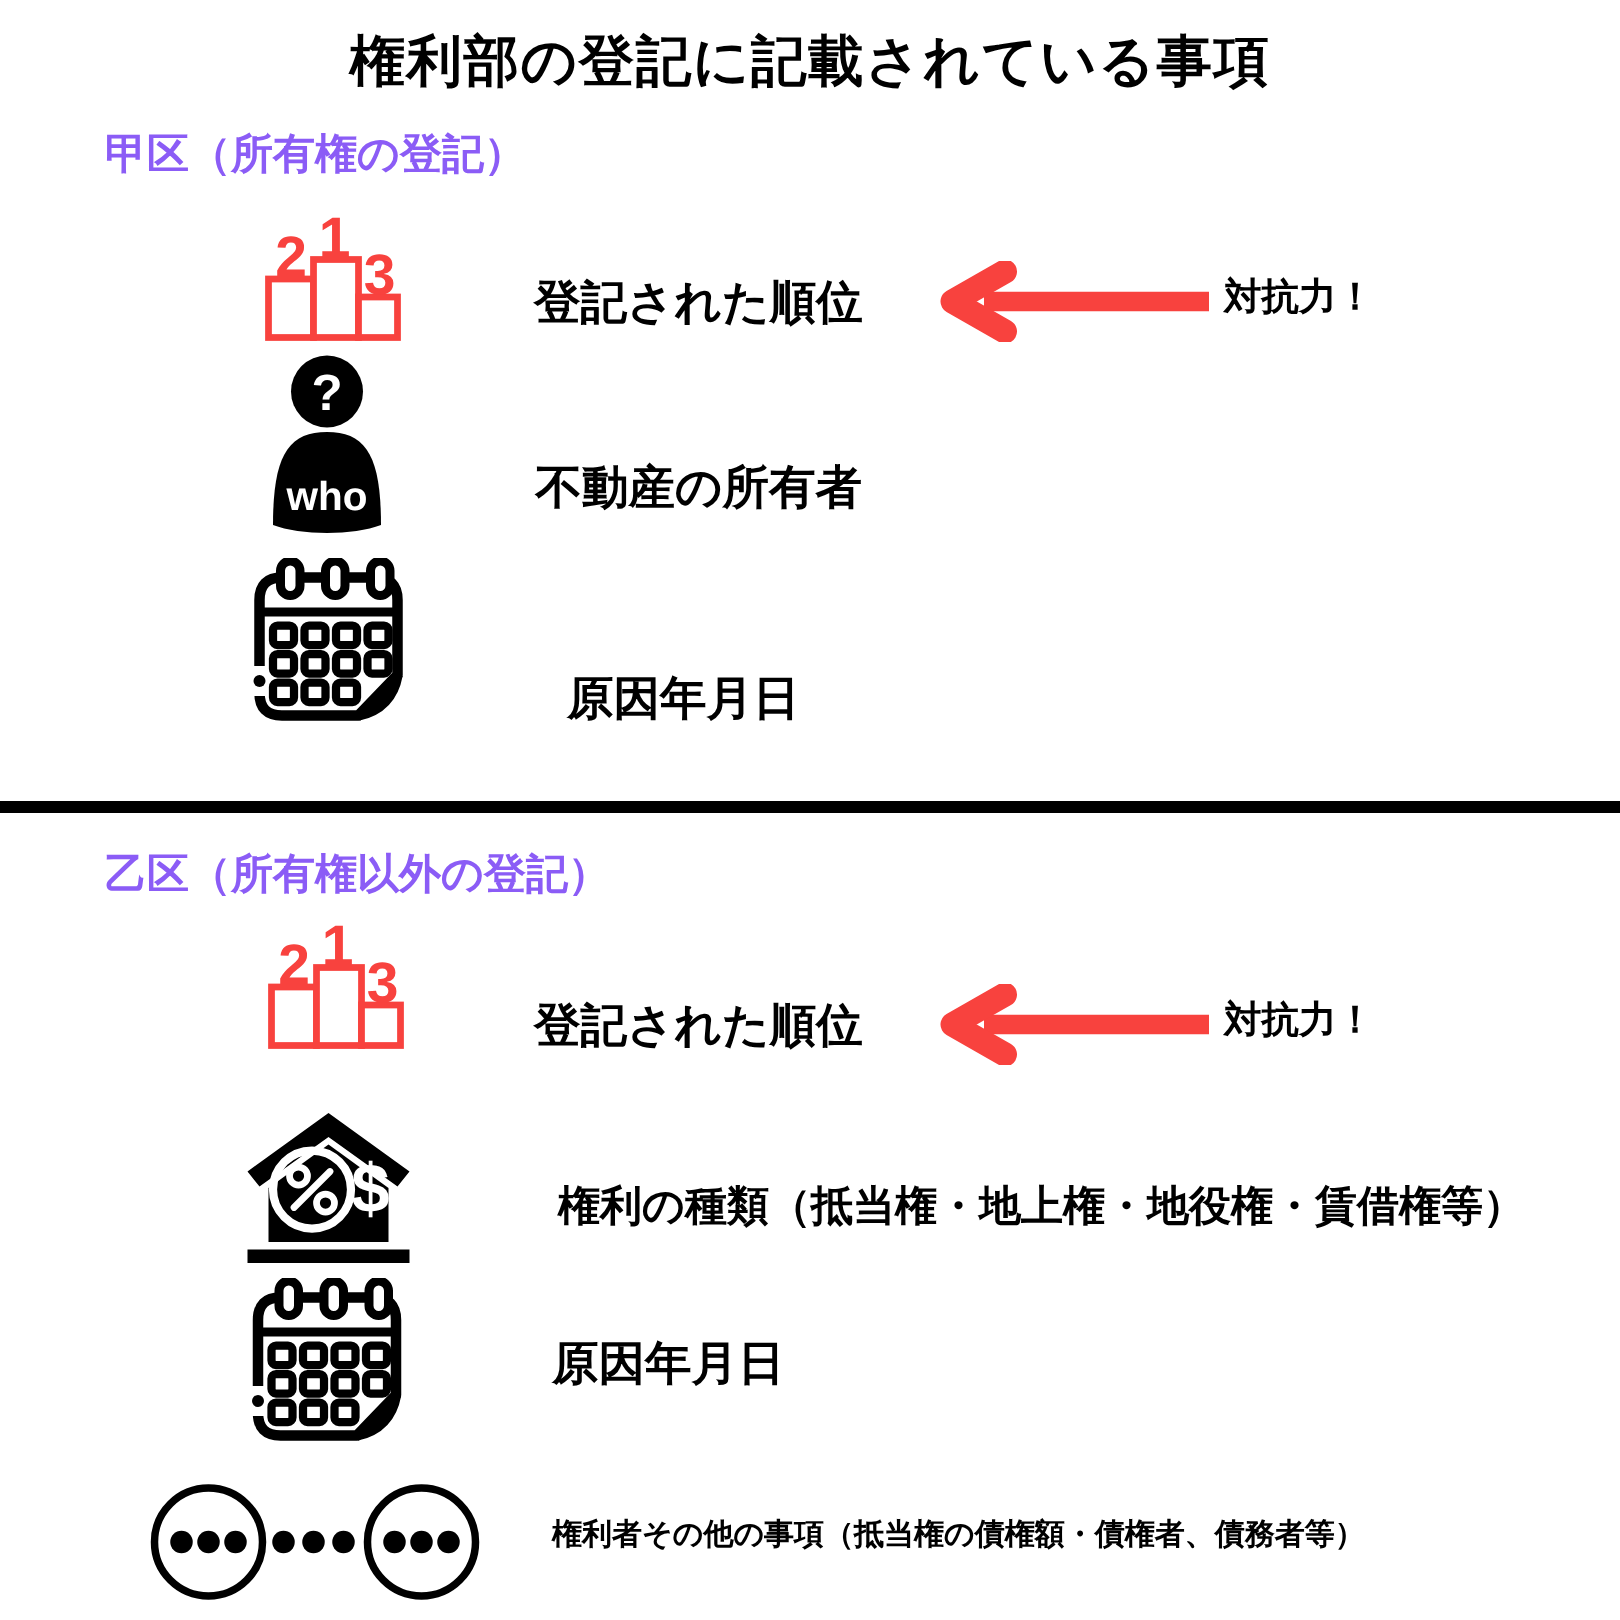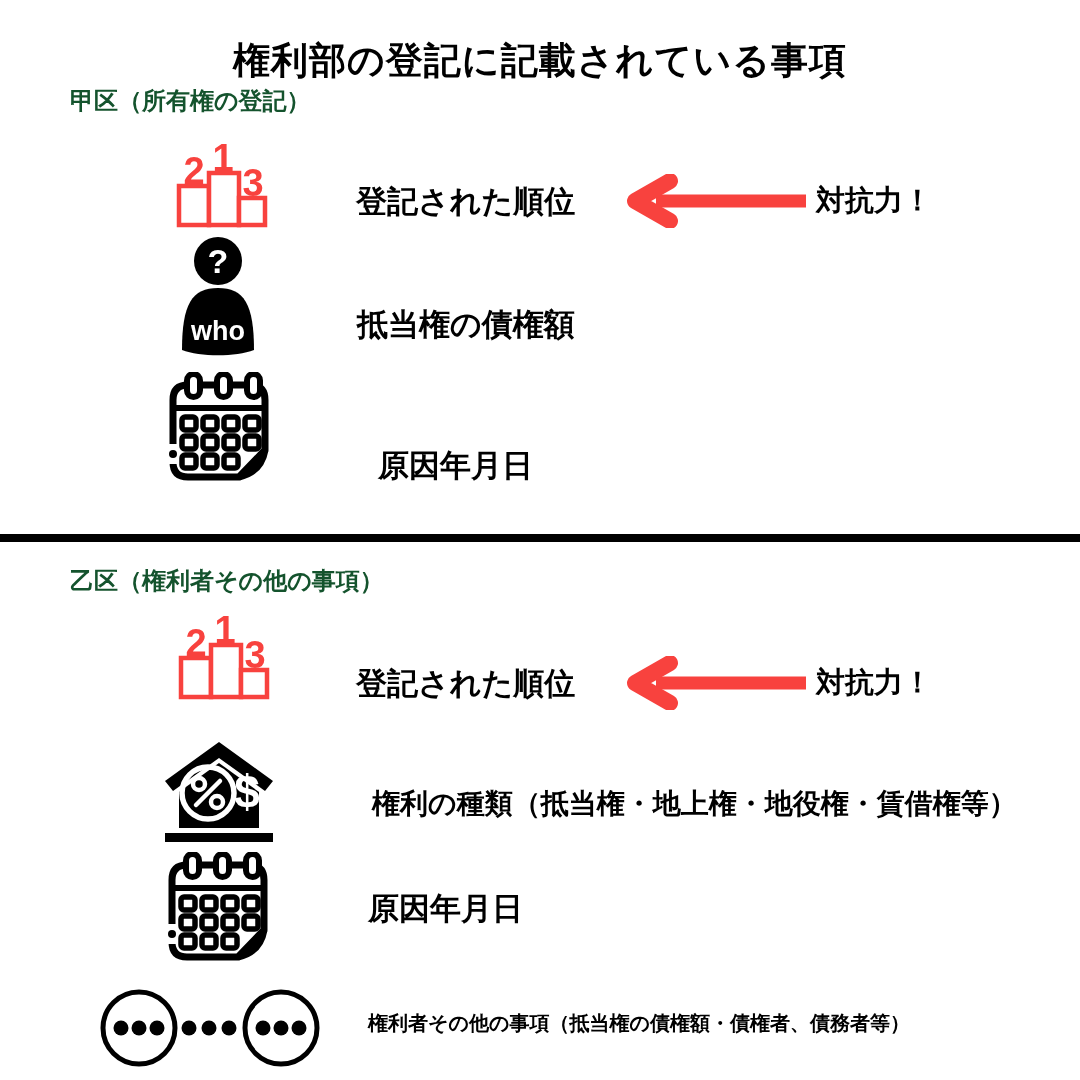--- a/index.html
+++ b/index.html
@@ -4,32 +4,32 @@
 <style>
   html,body{margin:0;padding:0;background:#fff;}
   body{
     width:1080px;height:1080px;position:relative;overflow:hidden;
     font-family:"Liberation Sans","DejaVu Sans",sans-serif;
     color:#000;
   }
   .abs{position:absolute;}
   .title{
     left:0;top:20px;width:1080px;text-align:center;
-    font-size:37px;font-weight:700;line-height:1.15;letter-spacing:1px;margin-top:20px;
+    font-size:37px;font-weight:700;line-height:1.15;letter-spacing:1px;
   }
   .section-heading{
-    font-size:24px;font-weight:700;color:#14532d;line-height:1.1;white-space:nowrap;
+    font-size:28px;font-weight:700;color:#8b5cf6;line-height:1.1;white-space:nowrap;
   }
   .row-label{
     font-size:31px;font-weight:700;line-height:1.15;white-space:nowrap;
   }
   .row-label.sz28{font-size:28px;margin-left:20px;}
   .row-label.sz25{font-size:20px;}
   .annotation{
-    font-size:29px;font-weight:700;line-height:1.15;white-space:nowrap;
+    font-size:25px;font-weight:700;line-height:1.15;white-space:nowrap;
   }
   .divider{
     left:0;top:534px;width:1080px;height:8px;background:#000;
   }
   svg{display:block;}
   svg text{font-family:"Liberation Sans","DejaVu Sans",sans-serif;font-weight:700;}
 </style>
 </head>
 <body>
 
@@ -61,21 +61,21 @@
 <div class="abs annotation" style="left:816px;top:184px;">対抗力！</div>
 
 <div class="abs" style="left:178px;top:234px;">
   <svg width="80" height="124" viewBox="0 0 80 124">
     <circle cx="40" cy="27" r="24" fill="#000"></circle>
     <text x="40" y="39" font-size="34" fill="#fff" text-anchor="middle">?</text>
     <path d="M4 116 C4 70 14 54 40 54 C66 54 76 70 76 116 C58 123 22 123 4 116 Z" fill="#000"></path>
     <text x="40" y="106" font-size="27" fill="#fff" text-anchor="middle">who</text>
   </svg>
 </div>
-<div class="abs row-label" style="left:357px;top:307px;">抵当権の債権額</div>
+<div class="abs row-label" style="left:357px;top:307px;">不動産の所有者</div>
 
 <div class="abs" style="left:166px;top:372px;">
   <svg width="106" height="112" viewBox="0 0 106 112">
     <path d="M22 13 H84 Q99 13 99 28 V78 L73 105 H22 Q7 105 7 90 V28 Q7 13 22 13 Z" fill="#fff" stroke="#000" stroke-width="7" stroke-linejoin="round"></path>
     <path d="M73 105 Q95 100 99 78" fill="none" stroke="#000" stroke-width="7" stroke-linejoin="round"></path>
     <rect x="0" y="72" width="11" height="20" fill="#fff"></rect>
     <circle cx="7" cy="82" r="4" fill="#000"></circle>
     <line x1="7" y1="36" x2="99" y2="36" stroke="#000" stroke-width="6"></line>
     <g fill="#fff" stroke="#000" stroke-width="6">
       <rect x="21" y="2" width="13" height="23" rx="6.5"></rect>
@@ -94,21 +94,21 @@
       <rect x="16" y="83" width="14" height="13" rx="3"></rect>
         <rect x="37" y="83" width="14" height="13" rx="3"></rect>
         <rect x="58" y="83" width="14" height="13" rx="3"></rect>
     </g>
   </svg>
 </div>
 <div class="abs row-label" style="left:378px;top:448px;">原因年月日</div>
 
 <div class="abs divider"></div>
 
-<div class="abs section-heading" style="left:70px;top:568px;">乙区（権利者その他の事項）</div>
+<div class="abs section-heading" style="left:70px;top:568px;">乙区（所有権以外の登記）</div>
 
 <div class="abs" style="left:178px;top:612px;">
   <svg width="92" height="88" viewBox="0 0 92 88">
     <g stroke="#f8423e" stroke-width="4.5" fill="#fff">
       <rect x="3" y="46" width="30" height="39"></rect>
       <rect x="33" y="33" width="30" height="52"></rect>
       <rect x="63" y="58" width="26" height="27"></rect>
     </g>
     <g fill="#f8423e" font-size="38" text-anchor="middle">
       <text x="18" y="44">2</text>

